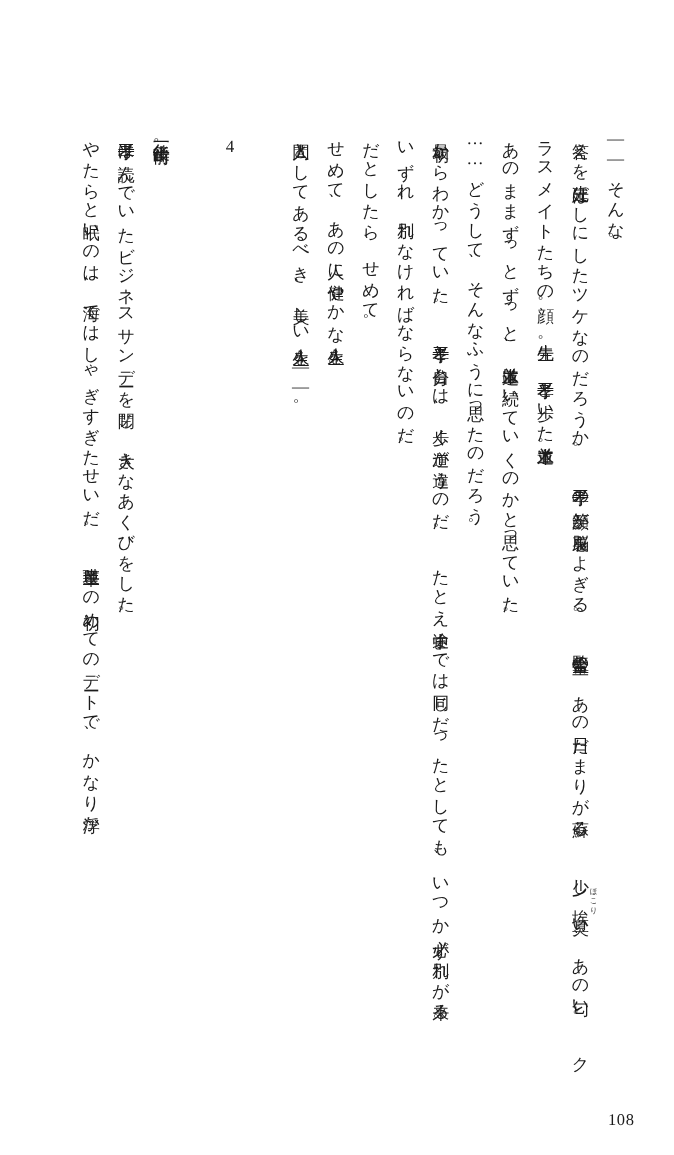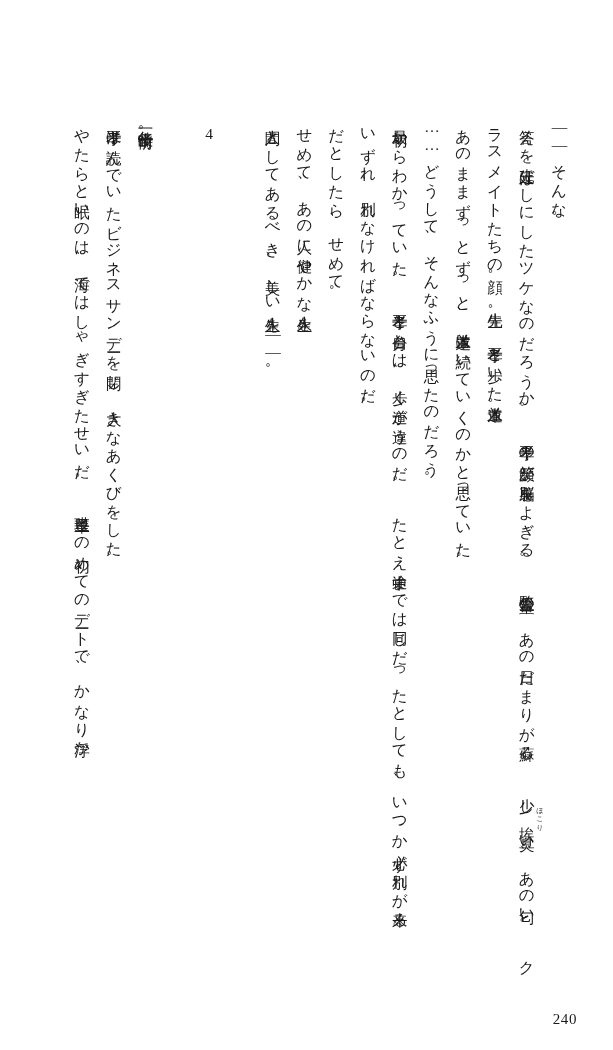--- a/index.html
+++ b/index.html
@@ -108,15 +108,15 @@
     <p class="blank-line"></p>
 
     <p class="para-indent">午後十一時前。</p>
 
     <p class="para-indent">孝平は読んでいたビジネスサンデーを閉じ、大きなあくびをした。</p>
 
     <p class="para-indent">やたらと眠いのは、海ではしゃぎすぎたせいだ。　瑛里華との初めてのデートで、かなり浮か</p>
 
   </div>
 
-  <div class="page-number">240</div>
+  <div class="page-number">108</div>
 
 </div>
 
 </body></html>

